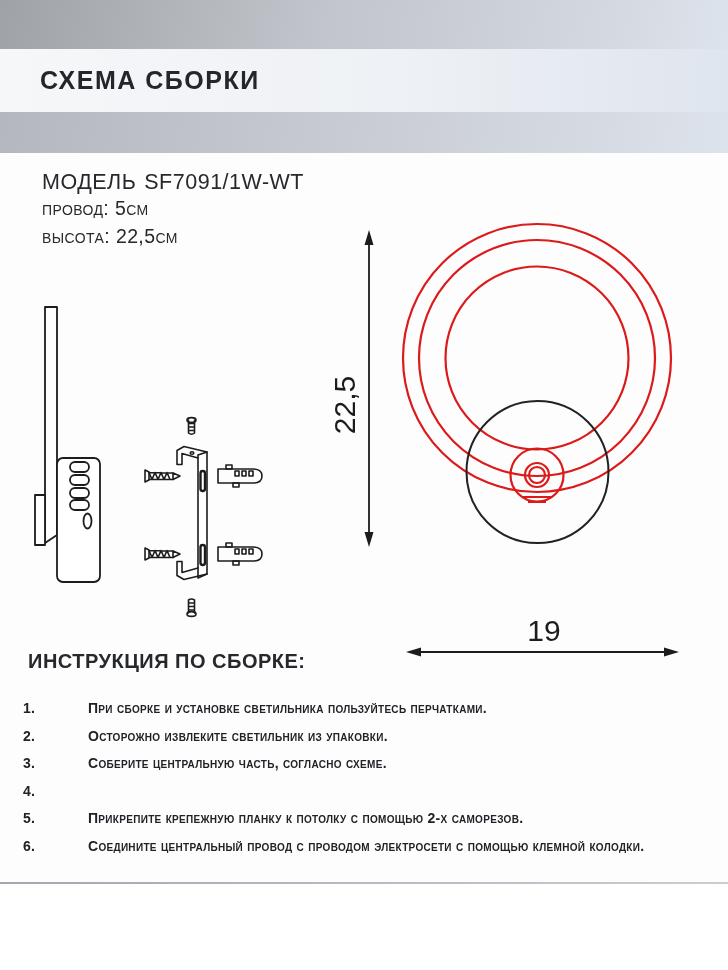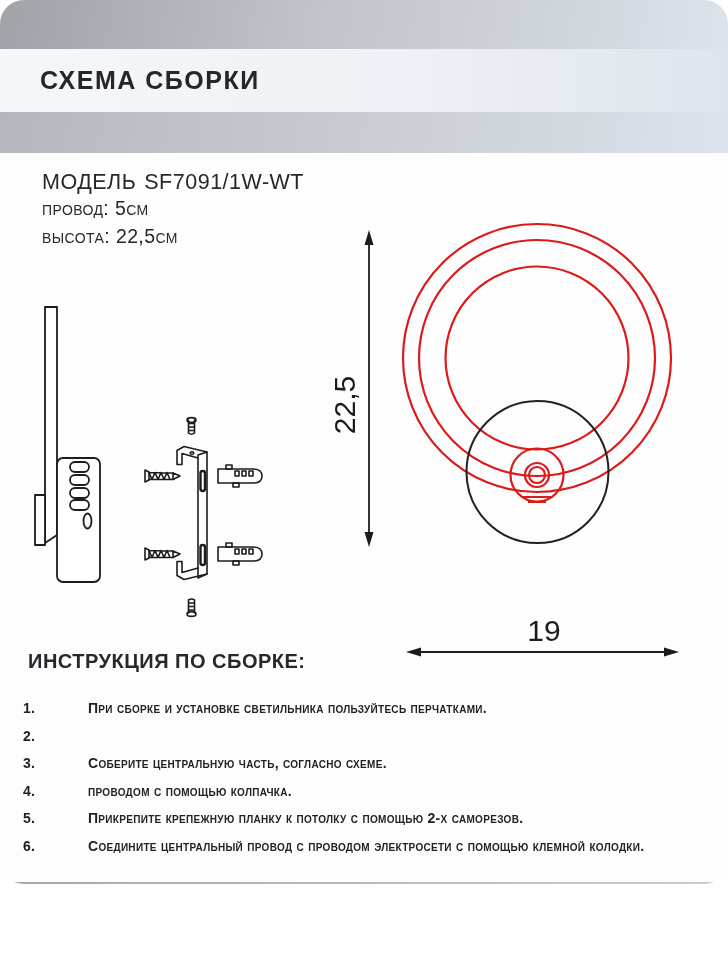--- a/index.html
+++ b/index.html
@@ -1,21 +1,20 @@
 <!DOCTYPE html>
 <html><head>
 <meta charset="utf-8">
 <style>
   html,body{margin:0;padding:0;}
   .page{
     position:relative;width:728px;height:884px;overflow:hidden;
     background:#fdfdfe;
     font-family:"Liberation Sans", sans-serif;
     color:#26282c;
-    border-radius:24px;
   }
   
   .band-top{position:absolute;left:0;top:0;width:728px;height:49px;
     background:linear-gradient(100deg,#9fa2a7 0%,#c2c5cb 45%,#cdd1d8 70%,#dde3ec 100%);}
   .band-title{position:absolute;left:0;top:49px;width:728px;height:63px;
     background:linear-gradient(to right,#f6f7f9 0%,#eef1f5 55%,#dfe5ee 100%);
     display:flex;align-items:center;}
   .band-title h1{margin:0 0 0 40px;font-size:25px;font-weight:800;letter-spacing:1.5px;color:#24262b;}
   .band-sub{position:absolute;left:0;top:112px;width:728px;height:41px;
     background:linear-gradient(100deg,#b4b8be 0%,#c9ccd2 50%,#dde3ec 100%);}
@@ -161,32 +160,35 @@
     <div class="items">
       <div class="item">
         <span class="num">1.</span>
         <span class="txt">
             <span>При сборке и установке светильника пользуйтесь перчатками.</span>
             <span></span>
           </span>
       </div>
       <div class="item">
         <span class="num">2.</span>
+        <span class="txt">
+            <span>Осторожно извлеките светильник из упаковки.</span>
+            <span></span>
+          </span>
       </div>
       <div class="item">
         <span class="num">3.</span>
         <span class="txt">
             <span>Соберите центральную часть, согласно схеме.</span>
             <span></span>
           </span>
       </div>
       <div class="item">
         <span class="num">4.</span>
         <span class="txt">
-            <span>проводом с помощью колпачка.</span>
           </span>
       </div>
       <div class="item">
         <span class="num">5.</span>
         <span class="txt">
             <span>Прикрепите крепежную планку к потолку с помощью 2-х саморезов.</span>
             <span></span>
           </span>
       </div>
       <div class="item">

